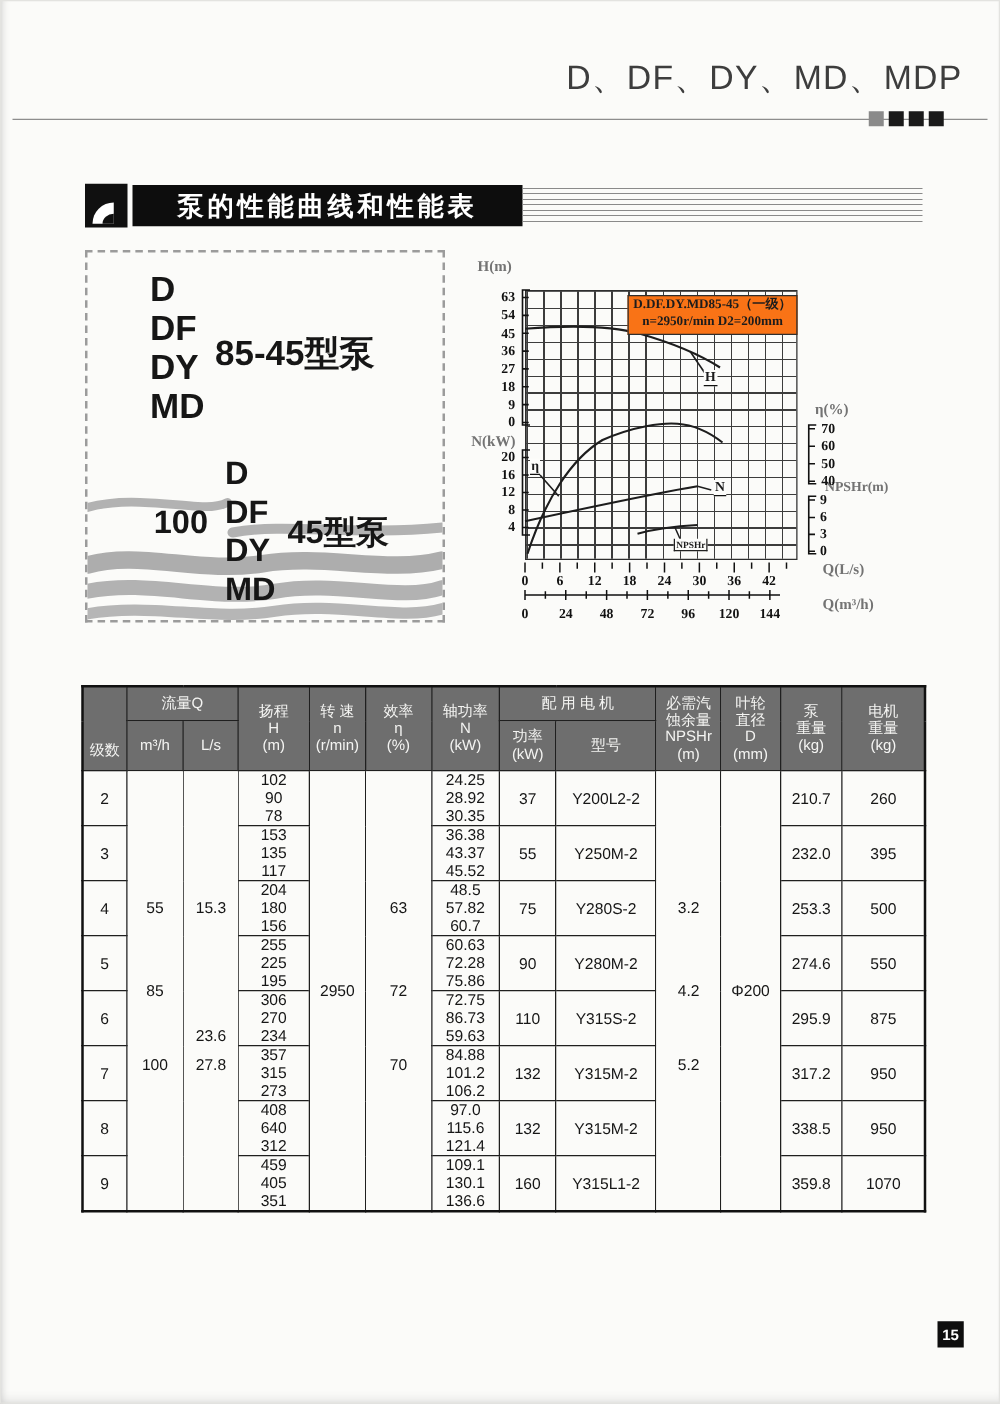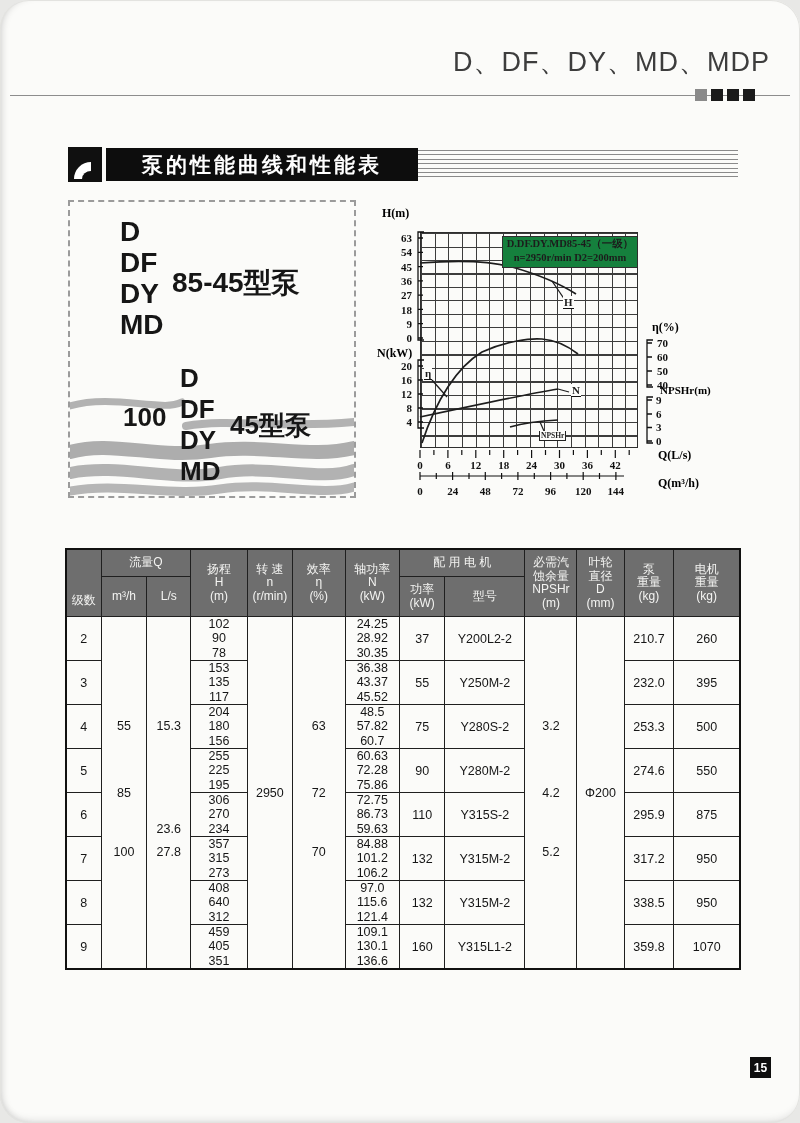--- a/index.html
+++ b/index.html
@@ -1,18 +1,18 @@
 <!DOCTYPE html>
 <html><head>
 <meta charset="utf-8">
 <style>
   html,body{margin:0;padding:0;background:#e8e8e6;}
   .page{position:relative;width:800px;height:1123px;margin:0 auto;background:#fbfbf9;
         font-family:"Liberation Sans",sans-serif;color:#1c1c1c;overflow:hidden;
-        box-shadow:inset 0 0 0 1px #e3e3e0, inset 6px 0 8px -6px #bbb, inset 0 -8px 10px -8px #ccc;border-radius:29px;}
+        box-shadow:inset 0 0 0 1px #e3e3e0, inset 6px 0 8px -6px #bbb, inset 0 -8px 10px -8px #ccc;}
   
   .hdr-title{position:absolute;top:44px;right:30px;font-size:27px;letter-spacing:1px;
              color:#3d3d3d;font-weight:500;}
   .hdr-rule{position:absolute;top:95px;left:10px;width:780px;height:1px;background:#8d8d8d;}
   .hdr-sq{position:absolute;top:89px;width:12px;height:12px;}
   
   .sec-logo{position:absolute;left:68px;top:147px;width:34px;height:35px;background:#101010;}
   .sec-logo .q{position:absolute;left:6px;bottom:3px;width:17px;height:17px;background:#fff;
                border-top-left-radius:100% 100%;}
   .sec-logo .q2{position:absolute;left:14px;bottom:3px;width:9px;height:8px;background:#101010;
@@ -30,23 +30,23 @@
   .mb-col div{height:31px;}
   .mb-label{position:absolute;font-weight:bold;color:#161616;font-size:26px;}
   
   .chart{position:absolute;left:372px;top:200px;width:392px;height:310px;
          font-family:"Liberation Serif",serif;}
   .plot-grid{position:absolute;left:48px;top:32px;width:218px;height:216px;
          border:1px solid #2e2e2e;box-sizing:border-box;
          background-image:repeating-linear-gradient(to right,#3c3c3c 0 1px,transparent 1px 13.625px),
                           repeating-linear-gradient(to bottom,#3c3c3c 0 1px,transparent 1px 13.5px);}
   .chart svg{position:absolute;left:0;top:0;}
-  .ax-lab{position:absolute;font-size:12px;font-weight:bold;color:#000000;white-space:nowrap;}
+  .ax-lab{position:absolute;font-size:12px;font-weight:bold;color:#737373;white-space:nowrap;}
   .tick{position:absolute;font-size:11px;font-weight:bold;color:#111;white-space:nowrap;}
-  .ttl-box{position:absolute;left:130px;top:36px;width:136px;height:32px;background:#15803d;
+  .ttl-box{position:absolute;left:130px;top:36px;width:136px;height:32px;background:#f97316;
            border:1px solid #2e2e2e;box-sizing:border-box;text-align:center;
            font-size:10.5px;font-weight:bold;line-height:14px;white-space:nowrap;}
   .curve-lab{position:absolute;font-size:11px;font-weight:bold;border-bottom:1px solid #111;
              padding:0 1px;line-height:12px;background:#fdfdfb;}
   .curve-lab.small{font-size:7.5px;line-height:9px;border:1px solid #222;border-top:none;}
   
   .tbl-wrap{position:absolute;left:65px;top:548px;width:676px;}
   table{border-collapse:collapse;table-layout:fixed;width:100%;}
   th,td{border:1px solid #1f1f1f;padding:0;font-weight:normal;}
   table{border:2px solid #111;}

